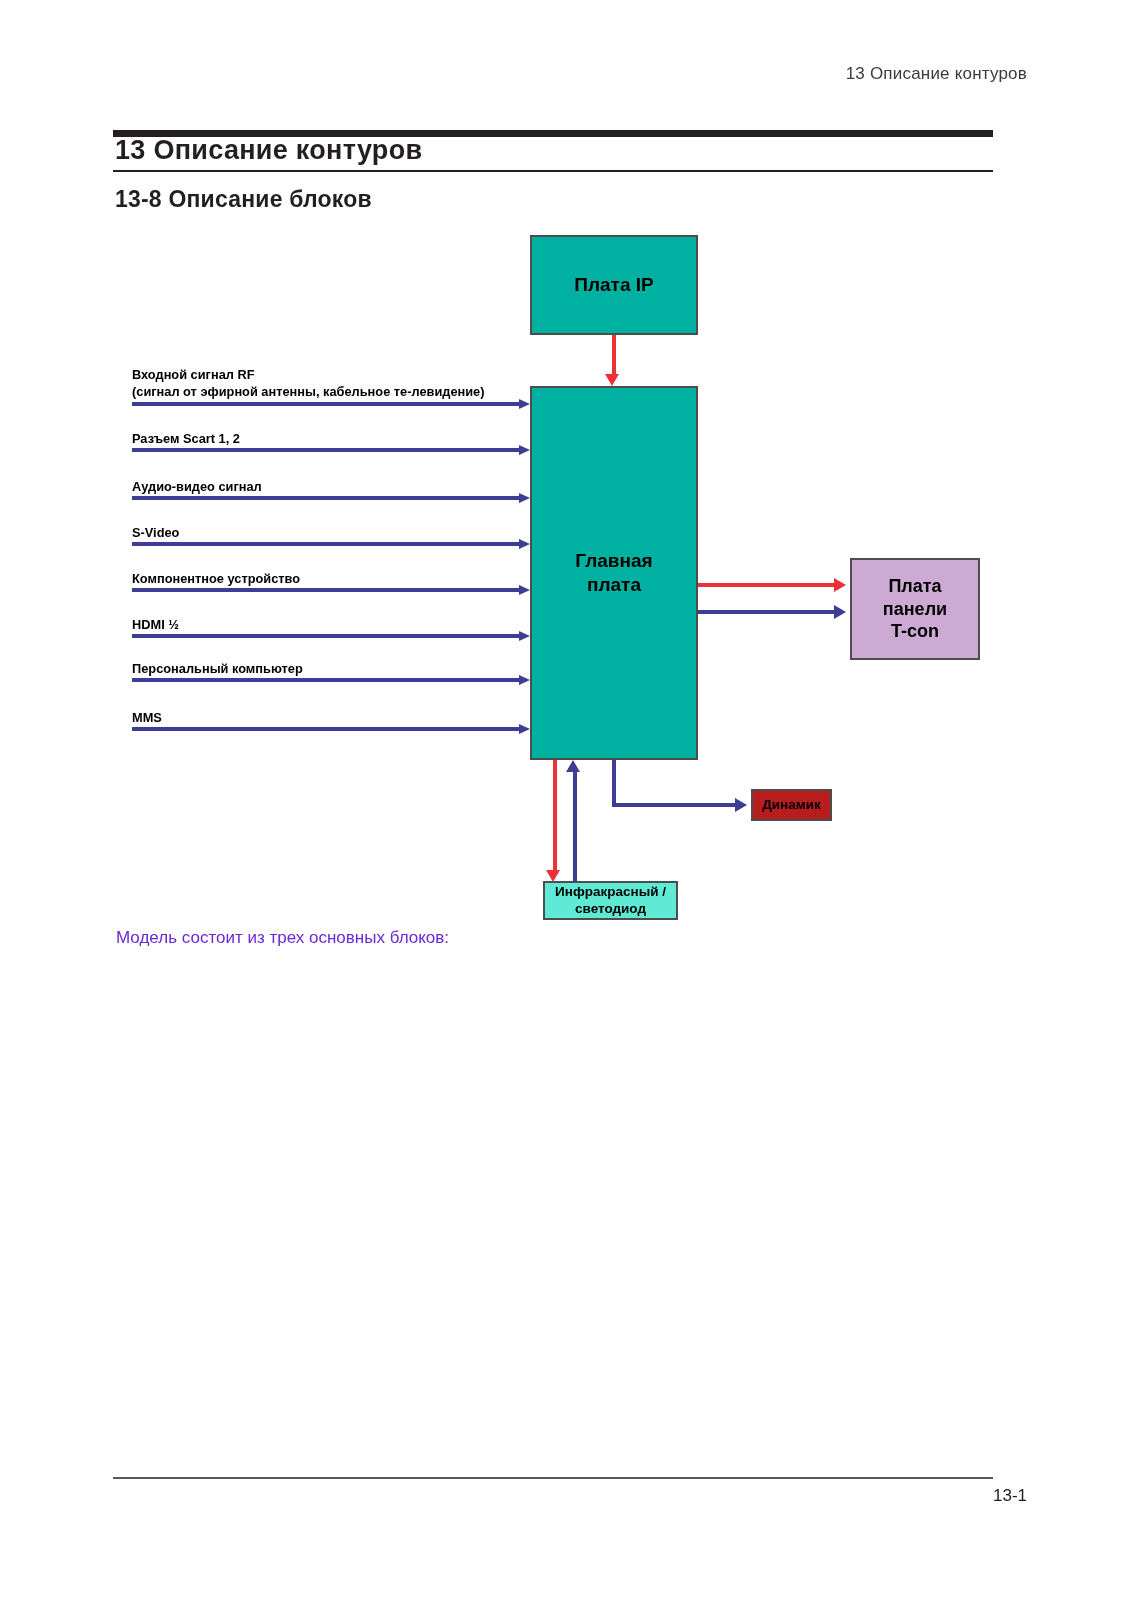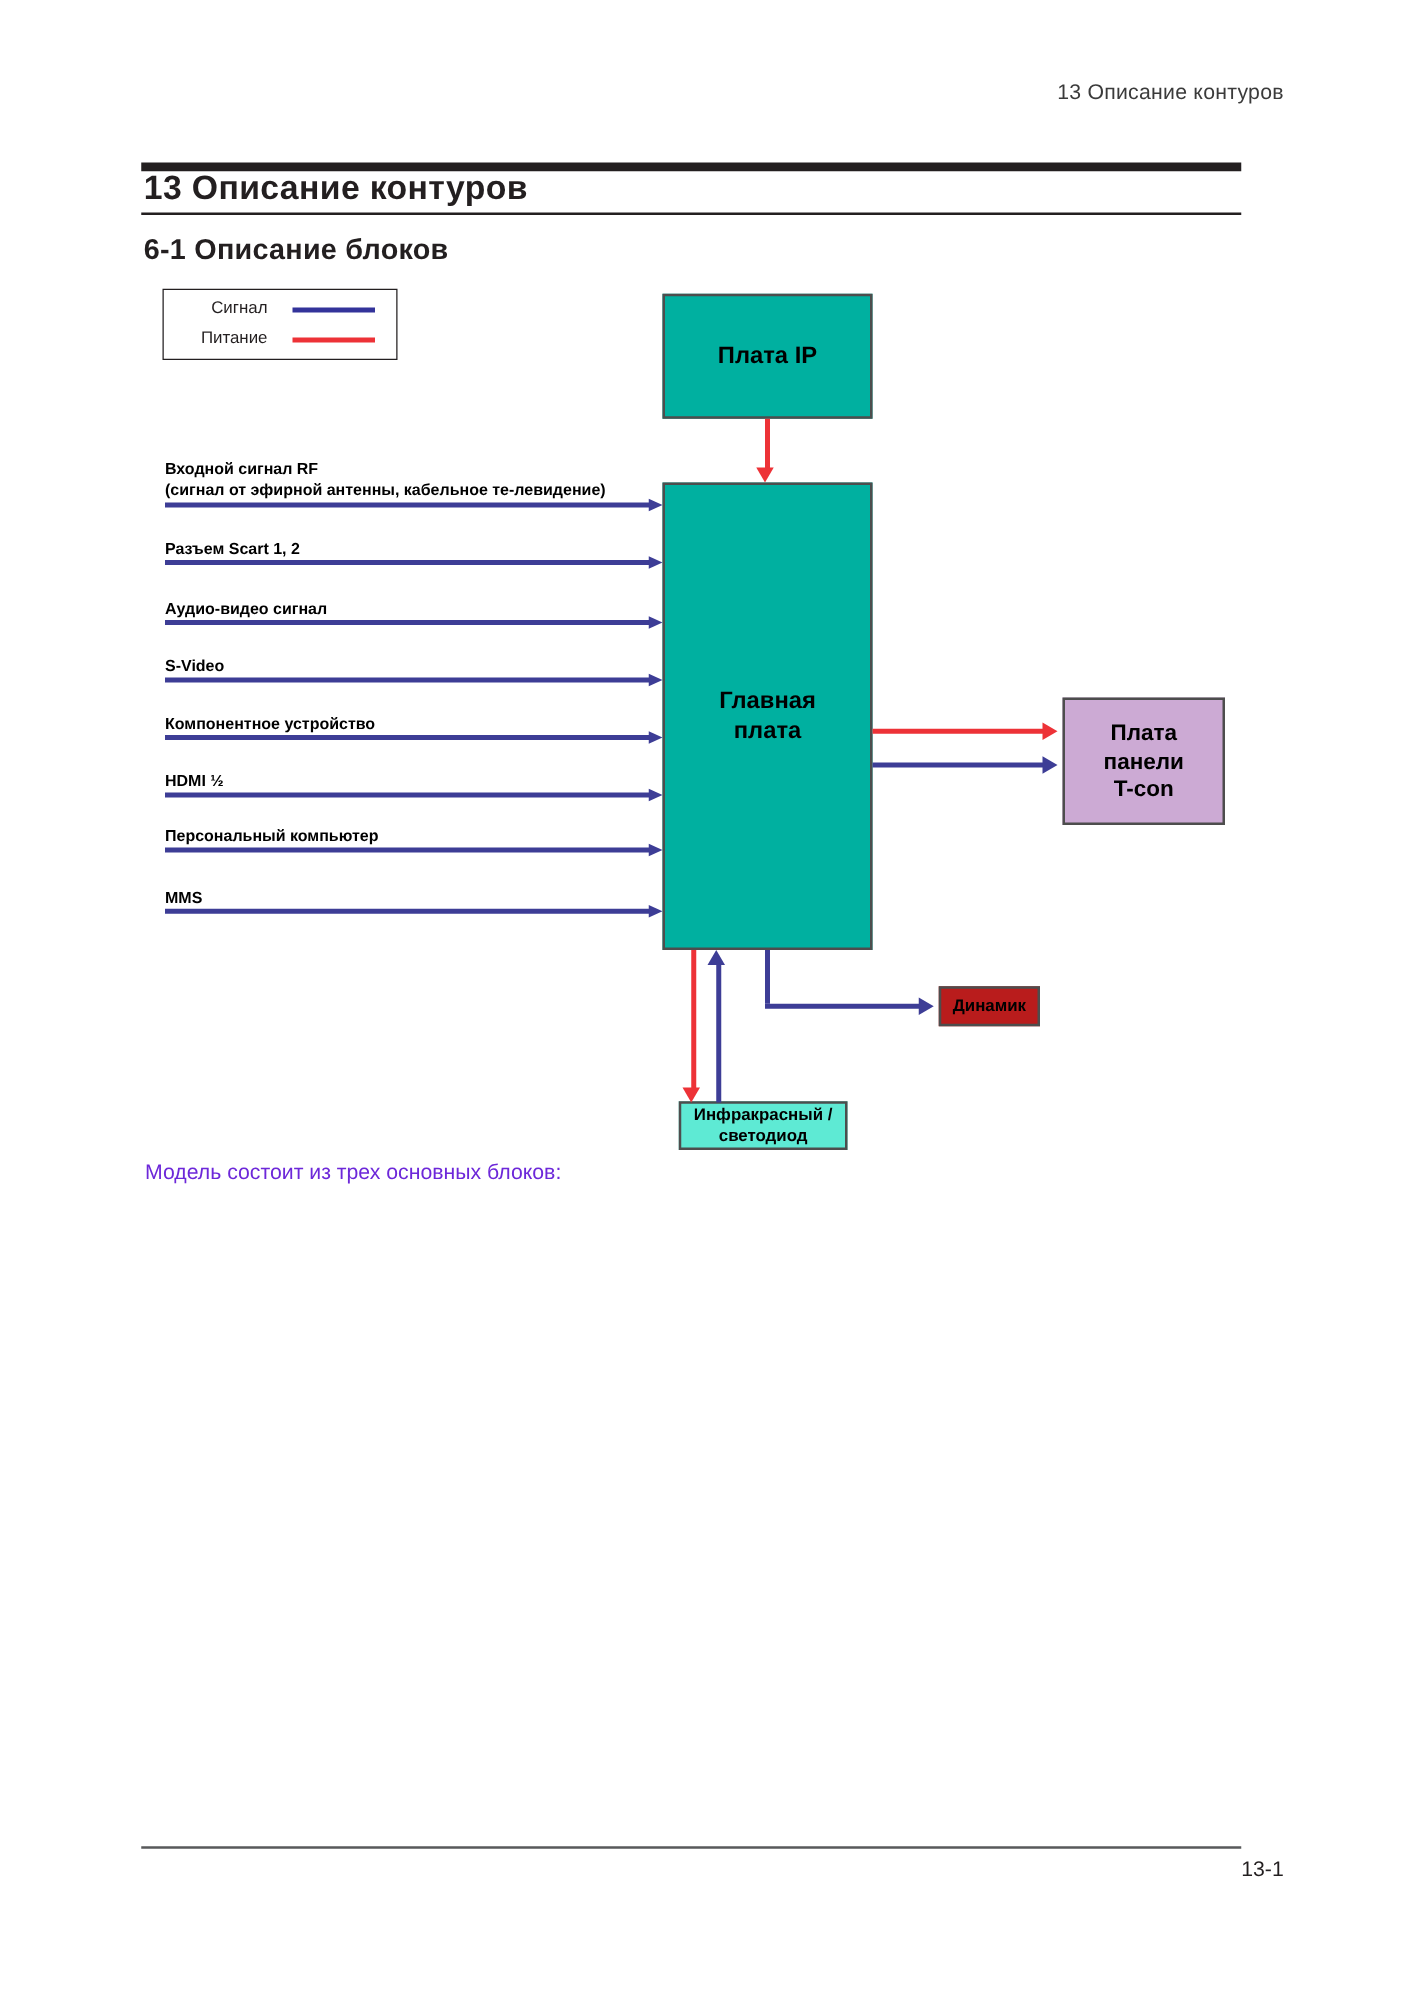--- a/index.html
+++ b/index.html
@@ -246,32 +246,22 @@
 </head>
 <body>
 
 <div id="page">
 
   <div class="run-head">13 Описание контуров</div>
 
   <div class="rule-thick"></div>
   <div class="chapter-title">13 Описание контуров</div>
   <div class="rule-thin"></div>
-  <div class="section-title">6-1 Описание блоков</div>
-
-  <div class="legend">
-    <div class="legend-row r1">
-      <span class="legend-label">Сигнал</span>
-      <span class="legend-line sig"></span>
-    </div>
-    <div class="legend-row r2">
-      <span class="legend-label">Питание</span>
-      <span class="legend-line pwr"></span>
-    </div>
-  </div>
+  <div class="section-title">13-8 Описание блоков</div>
+
 
   <div class="in-label" style="top:366px">Входной сигнал RF
 (сигнал от эфирной антенны, кабельное те-левидение)</div>
   <div class="in-arrow" style="top:399px">
     <span class="shaft"></span>
     <span class="head"></span>
   </div>
 
   <div class="in-label" style="top:430px">Разъем Scart 1, 2</div>
   <div class="in-arrow" style="top:445px">

